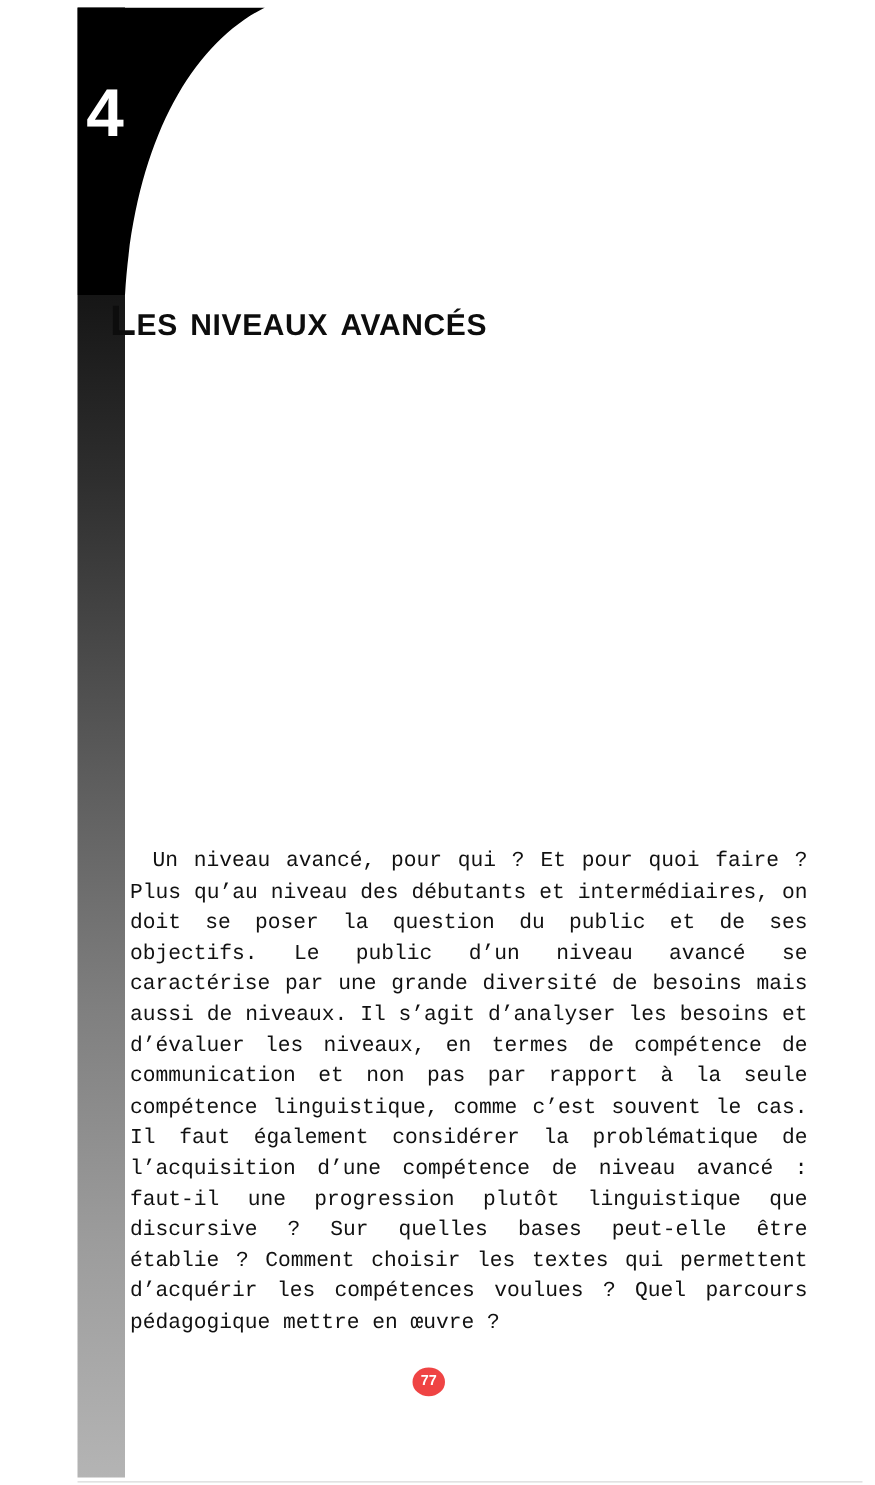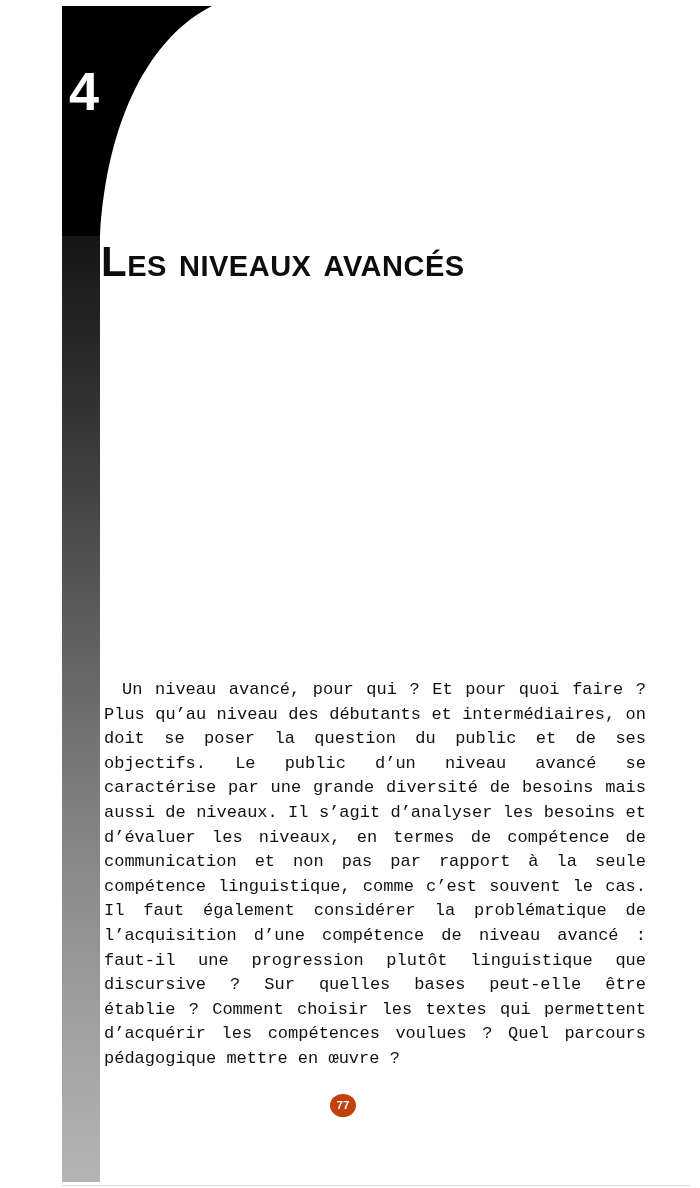--- a/index.html
+++ b/index.html
@@ -47,24 +47,24 @@
     position: absolute;
     left: 7px;
     top: 56px;
     color: #ffffff;
     font-size: 54px;
     line-height: 1.1;
     font-weight: bold;
   }
   .chapter-title {
     position: absolute;
-    left: 101px;
+    left: 88px;
     top: 238px;
     margin: 0;
-    font-size: 42px;
+    font-size: 34px;
     font-weight: bold;
     font-variant: small-caps;
     letter-spacing: 0.5px;
     color: #0d0d0d;
     white-space: nowrap;
   }
   .body-text {
     position: absolute;
     left: 104px;
     top: 678px;
@@ -80,21 +80,21 @@
     margin: 0 0 13px 0;
     text-indent: 18px;
   }
   .page-number-badge {
     position: absolute;
     left: 330px;
     top: 1094px;
     width: 26px;
     height: 23px;
     border-radius: 50%;
-    background: #c2410c;
+    background: #ef4444;
     display: flex;
     align-items: center;
     justify-content: center;
   }
   .page-number-badge span {
     color: #ffffff;
     font-size: 11.5px;
     font-weight: bold;
     line-height: 1;
   }

